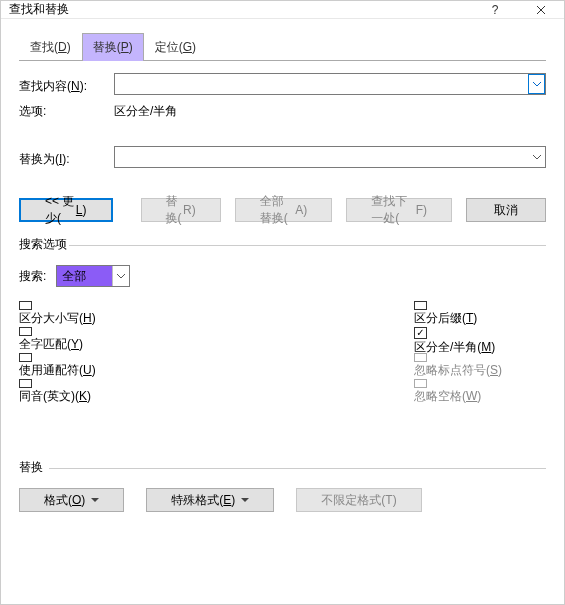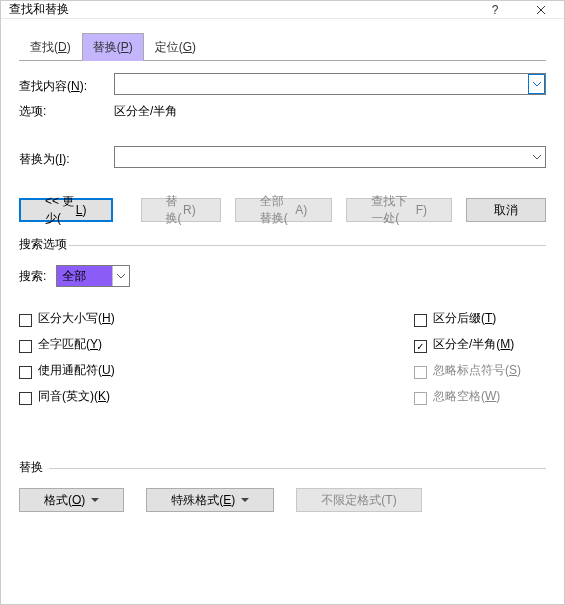--- a/index.html
+++ b/index.html
@@ -135,21 +135,21 @@
     display: flex;
     align-items: center;
     padding-left: 5px;
     background: #8b5cf6;
   }
   .small-combo .combo-arrow { right: 0; top: 0; bottom: 0; border-left: 1px solid #c0c0c0; }
 
   .check-cols { display: flex; }
   .check-cols .col1 { width: 395px; }
   .check-cols .col2 { flex: 1; }
-  .chk { display: flex; align-items: flex-end; height: 26px; }
+  .chk { display: flex; align-items: flex-start; height: 26px; flex-direction: column; }
   .chk .box {
     width: 13px; height: 13px;
     border: 1px solid #333;
     margin-right: 6px;
     display: flex;
     align-items: center;
     justify-content: center;
     font-size: 10px;
     line-height: 1;
   }

